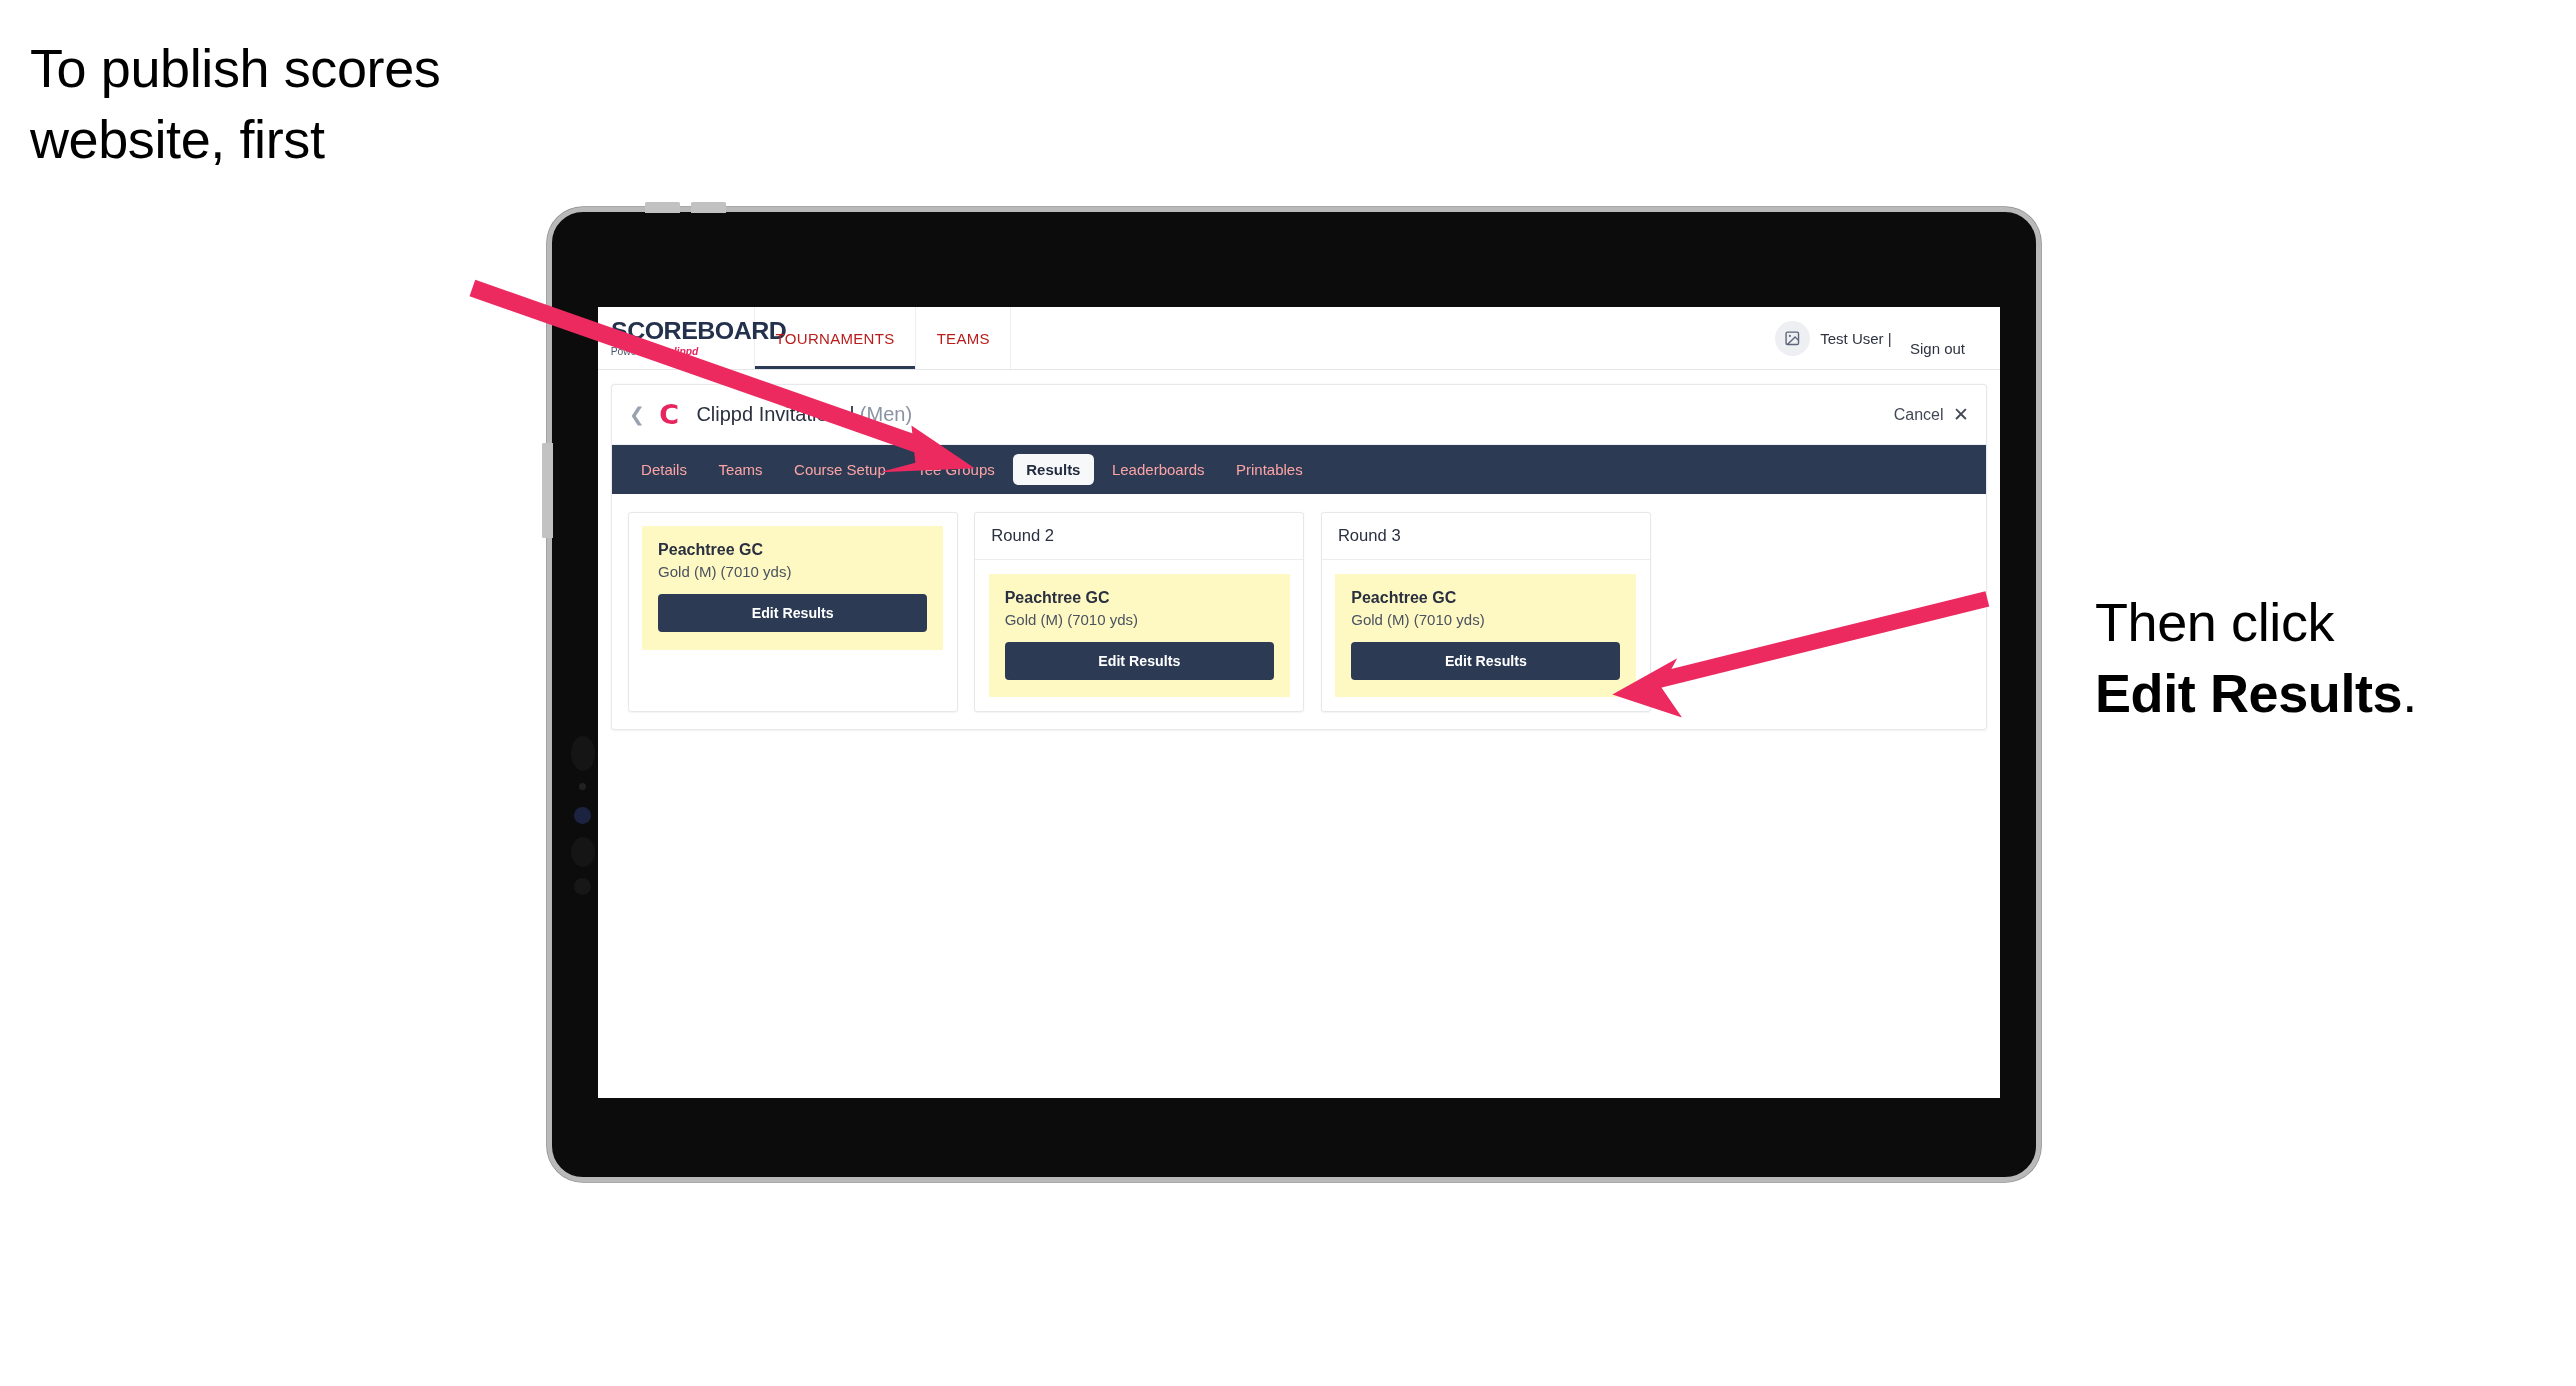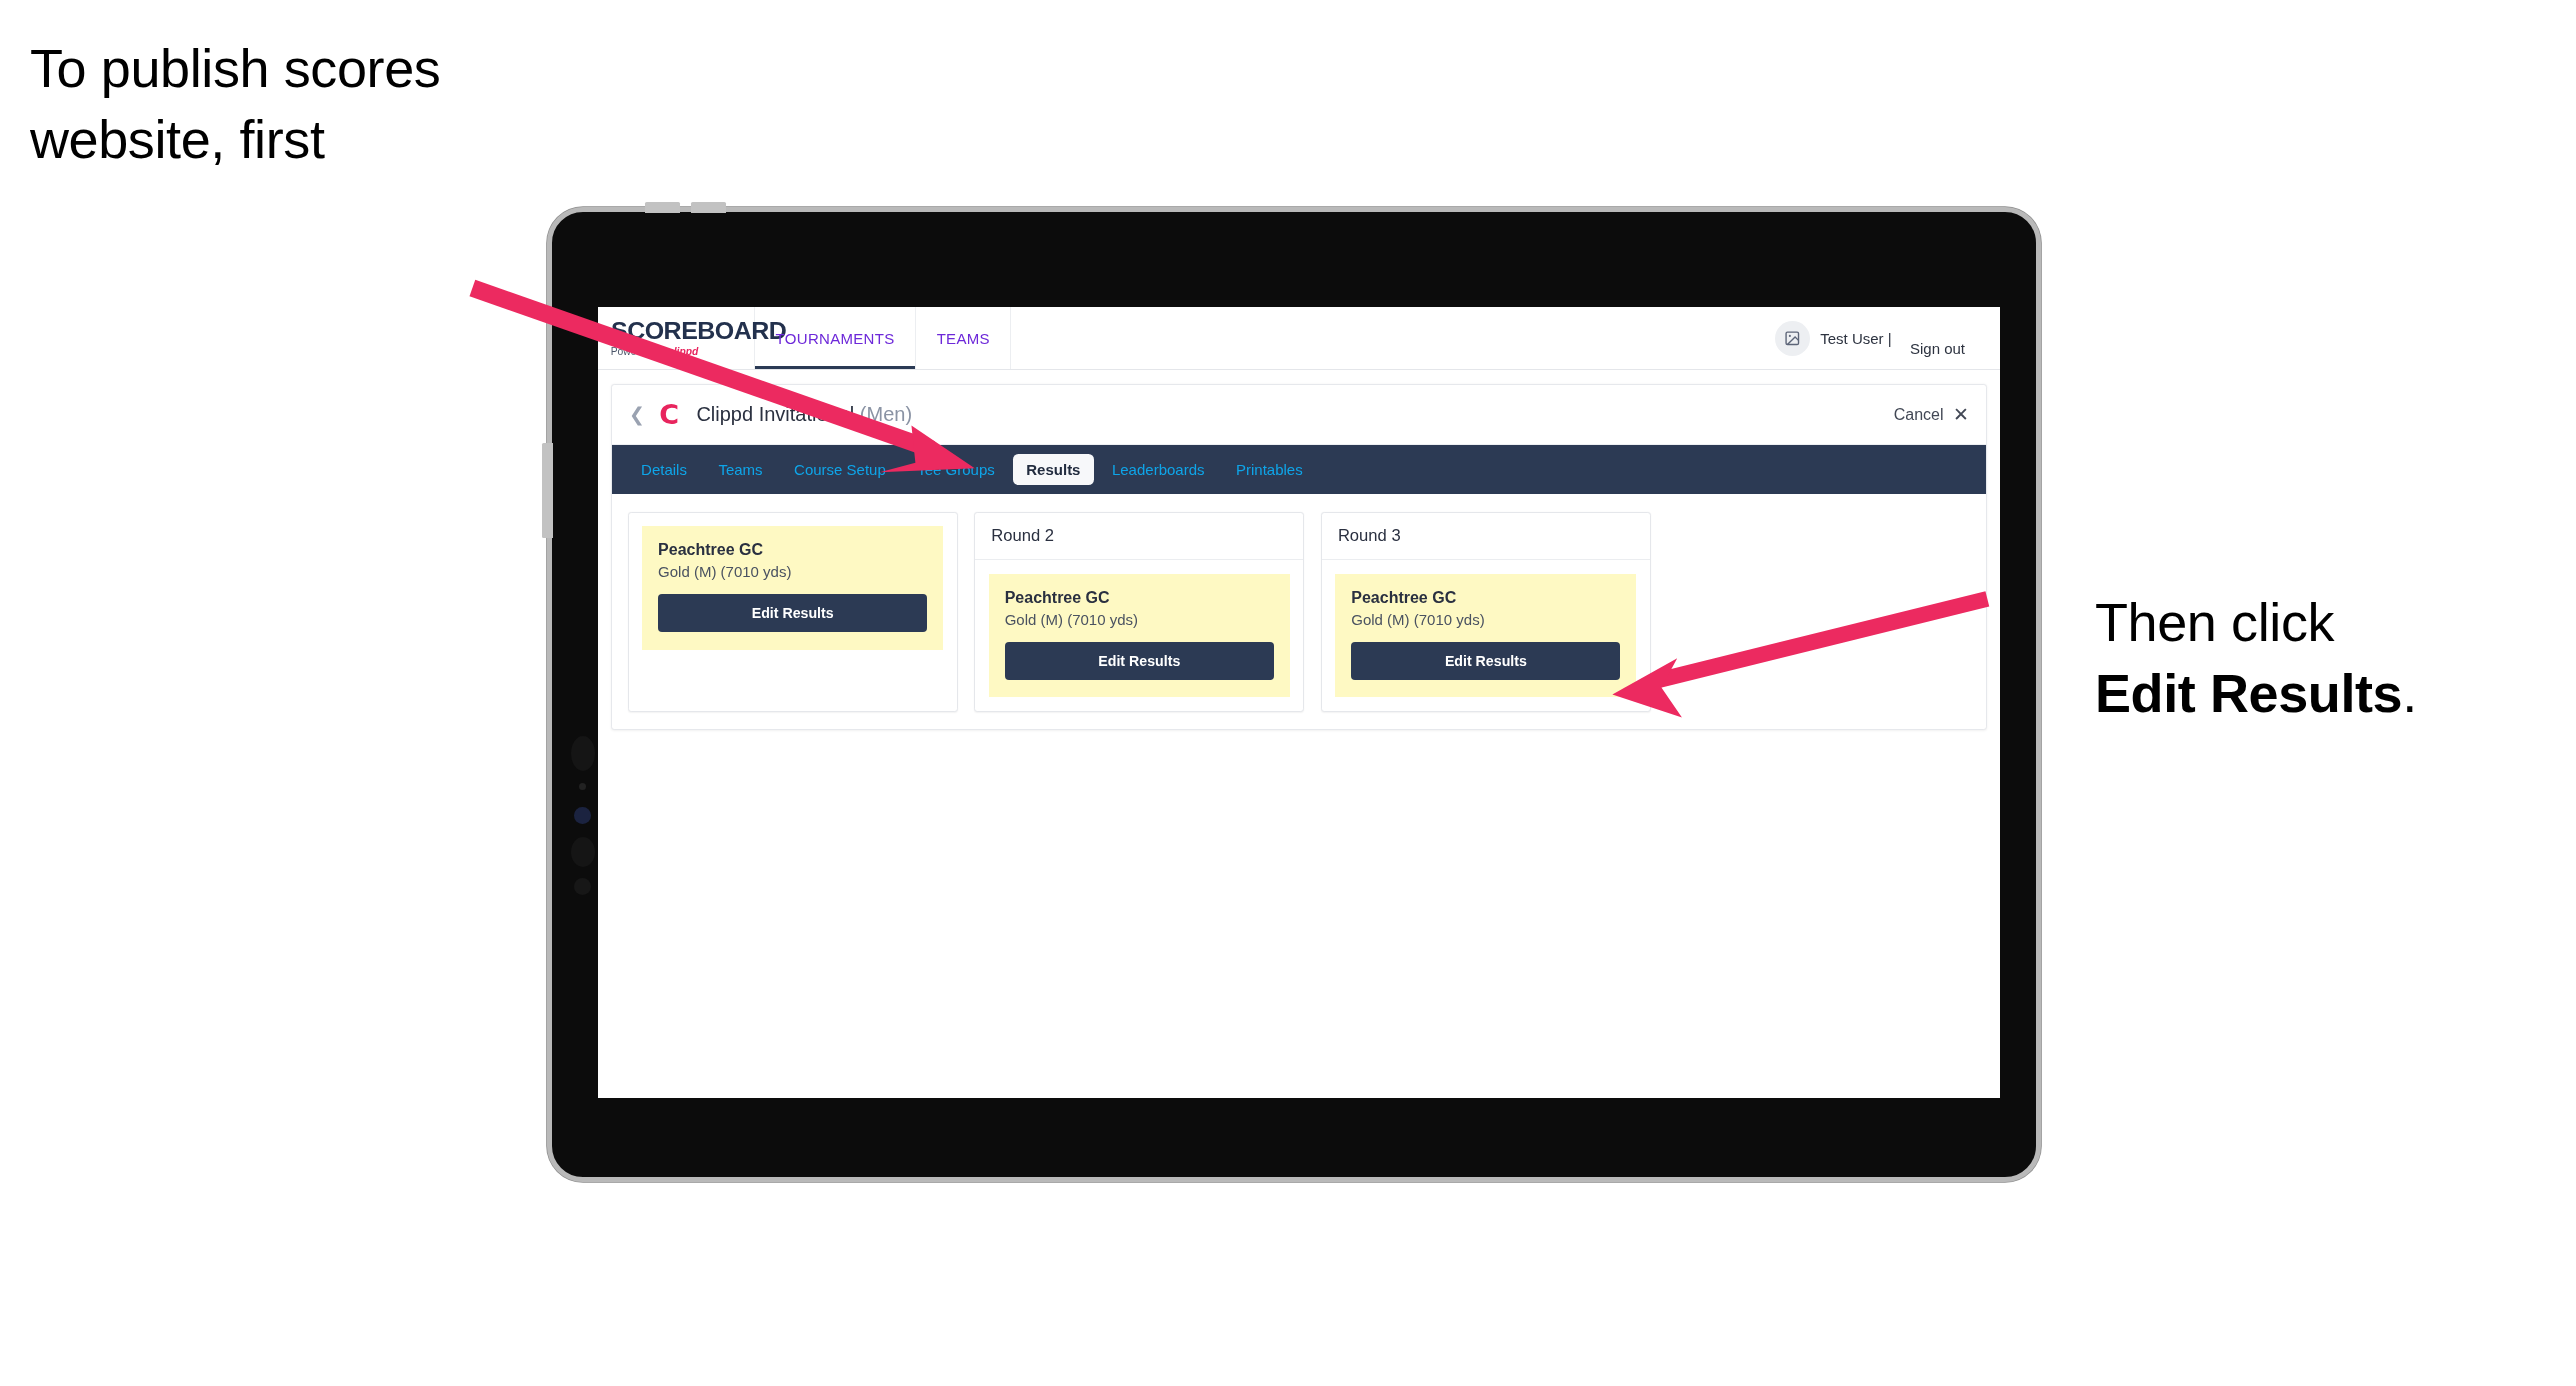--- a/index.html
+++ b/index.html
@@ -119,21 +119,21 @@
     margin-top: 3.2px;
     line-height: 1;
   }
   #brand-tagline .clippd-mark { color: #e8255e; font-weight: 700; font-style: italic; }
 
   .top-nav-item {
     display: flex;
     align-items: center;
     padding: 0 20.6px;
     font-size: 15px;
-    color: #6d28d9;
+    color: #b91c1c;
     letter-spacing: 0.3px;
     border-right: 0.8px solid #eceef1;
     position: relative;
     box-sizing: border-box;
   }
   .top-nav-item.active::after {
     content: "";
     position: absolute;
     left: 0; right: 0; bottom: 0;
     height: 3.2px;
@@ -205,21 +205,21 @@
   #tab-bar {
     background: #2c3a54;
     height: 49px;
     display: flex;
     align-items: center;
     padding: 0 16px;
     gap: 4.7px;
   }
   .tab-item {
     font-size: 15px;
-    color: #0ea5e9;
+    color: #fca5a5;
     padding: 7.1px 13.4px;
     border-radius: 5.5px;
     white-space: nowrap;
   }
   .tab-item.active {
     background: #f7f8fa;
     color: #222c3f;
     font-weight: 600;
   }
 

